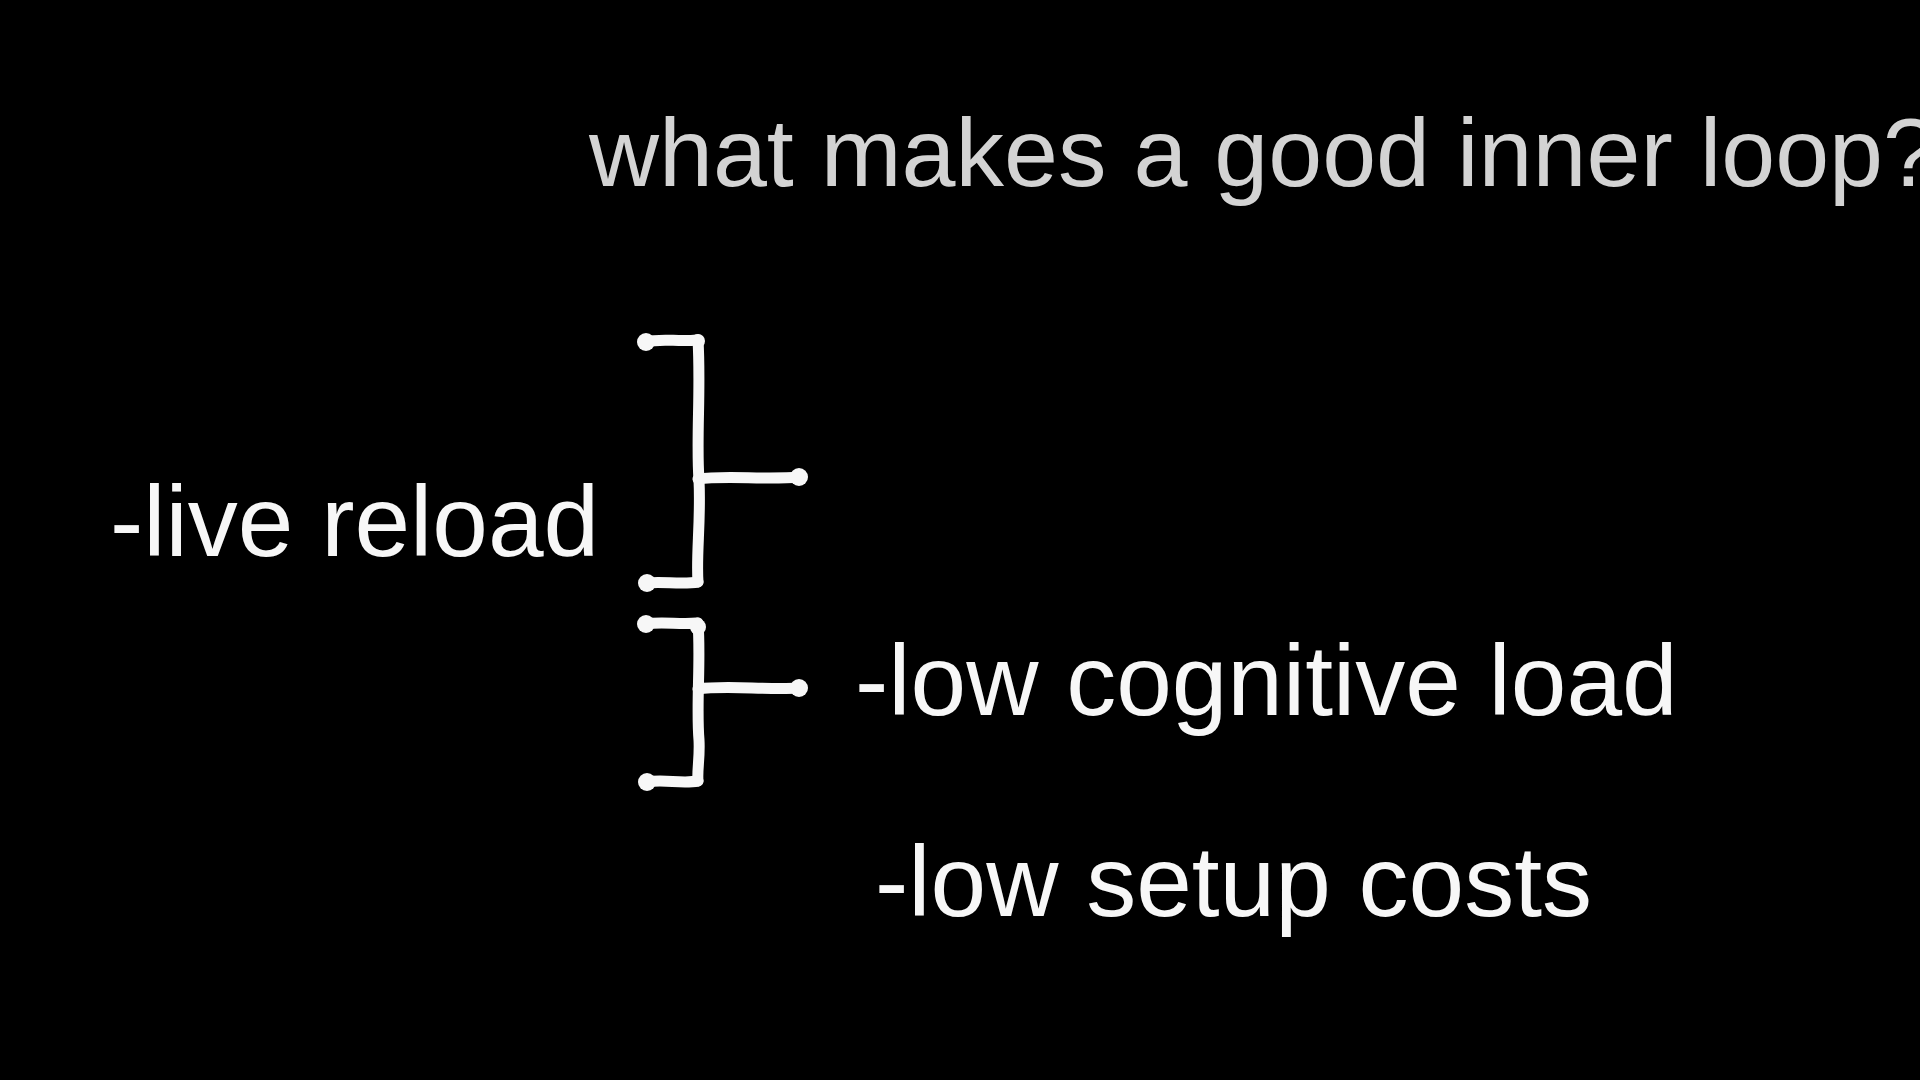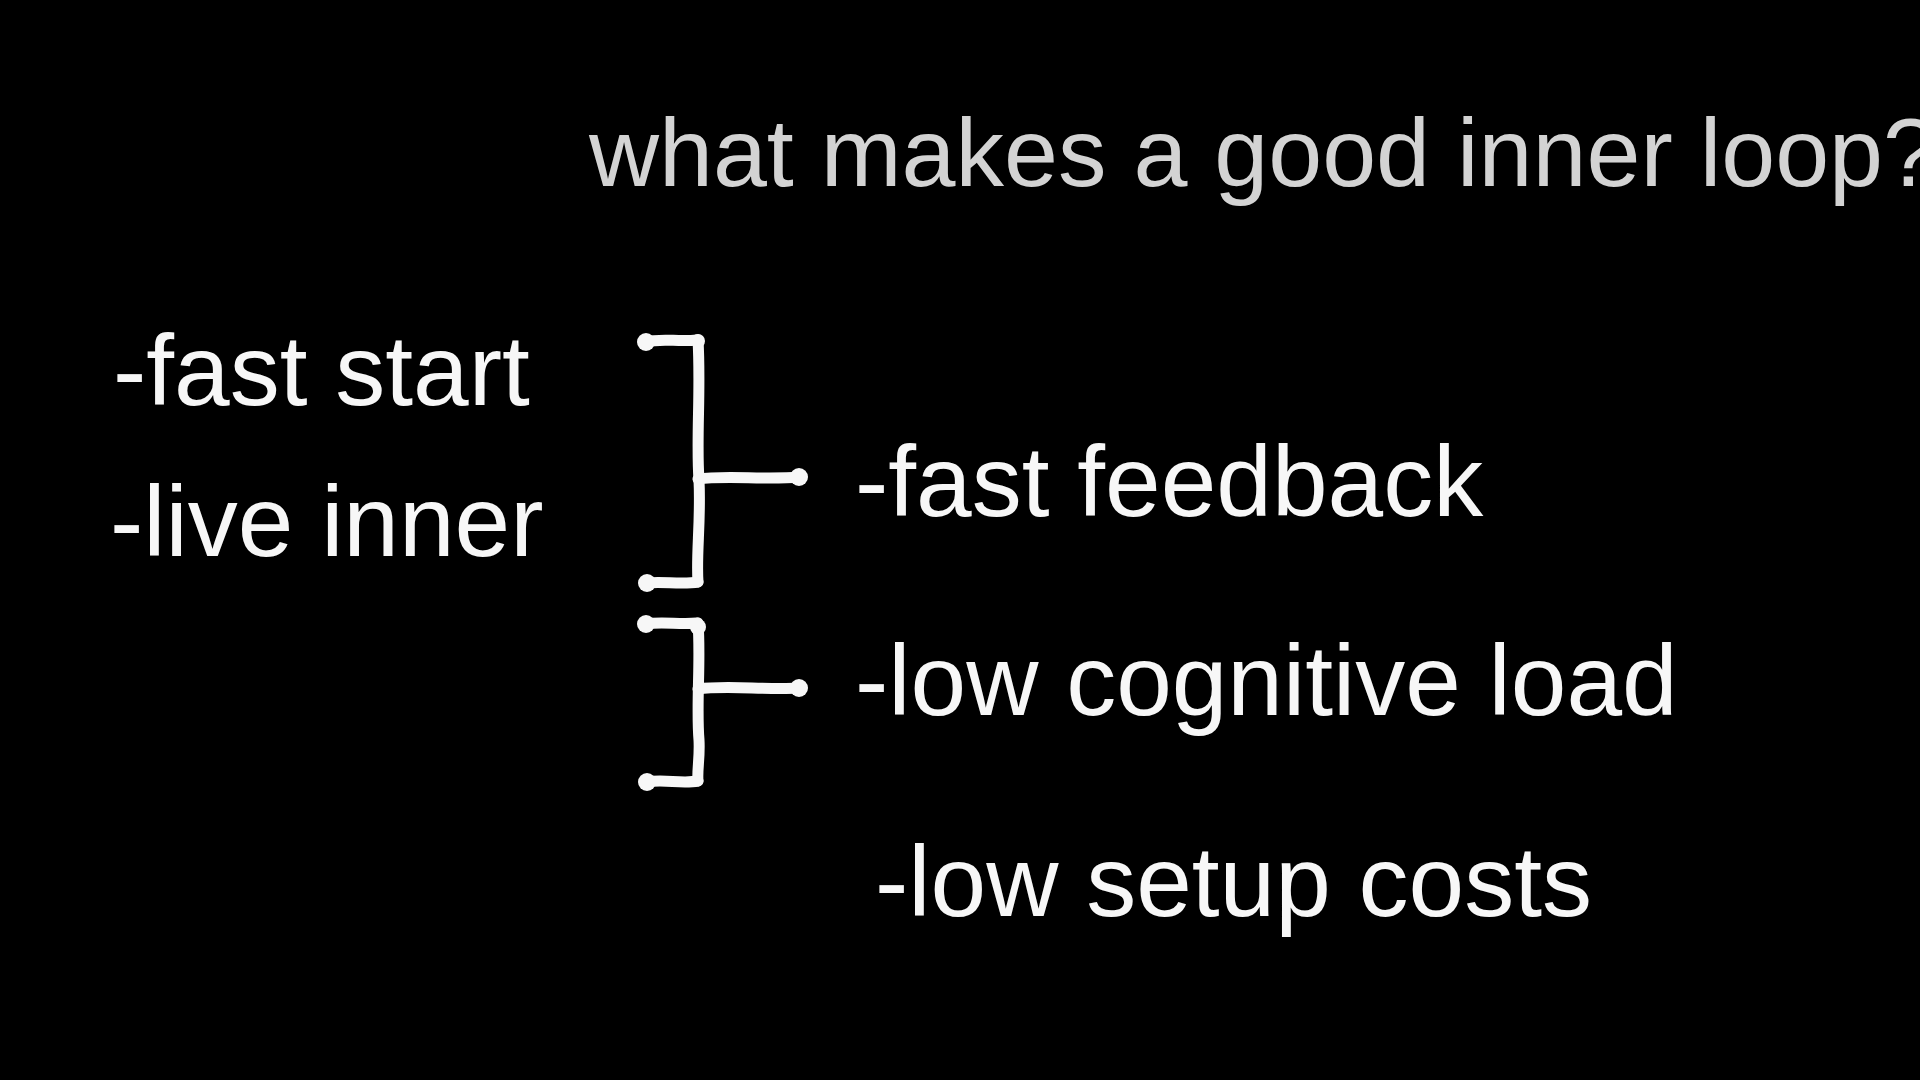--- a/index.html
+++ b/index.html
@@ -61,23 +61,22 @@
     stroke: none;
   }
 </style>
 </head>
 <body>
 
 <div class="stage">
 
   <h1 class="title">what makes a good inner loop?</h1>
 
-  <p class="item item-fast-start">-fast start</p>
 
-  <p class="item item-live-reload">-live inner</p>
+  <p class="item item-live-reload">-live reload</p>
 
 
   <div class="bracket bracket-top">
     <svg width="200" height="290" viewBox="0 0 200 290" xmlns="http://www.w3.org/2000/svg">
 
       <path d="M16 22 C 30 18, 48 22, 67 20"></path>
 
       <path d="M68 20 C 71 70, 66 120, 69 160 C 71 200, 66 235, 68 262"></path>
 
       <path d="M68 262 C 52 265, 32 261, 17 263"></path>
@@ -100,19 +99,18 @@
       <path d="M68 176 C 52 179, 33 174, 17 177"></path>
 
       <path d="M68 84 C 95 80, 135 85, 169 83"></path>
       <circle cx="16" cy="19" r="9"></circle>
       <circle cx="68" cy="22" r="8"></circle>
       <circle cx="17" cy="177" r="9"></circle>
       <circle cx="169" cy="83" r="9"></circle>
     </svg>
   </div>
 
-  <p class="item item-fast-feedback">-fast feedback</p>
 
   <p class="item item-low-cognitive-load">-low cognitive load</p>
 
   <p class="item item-low-setup-costs">-low setup costs</p>
 
 </div>
 
 </body></html>

